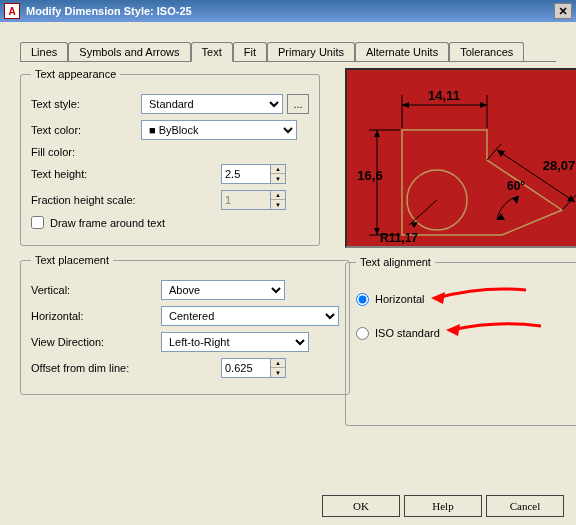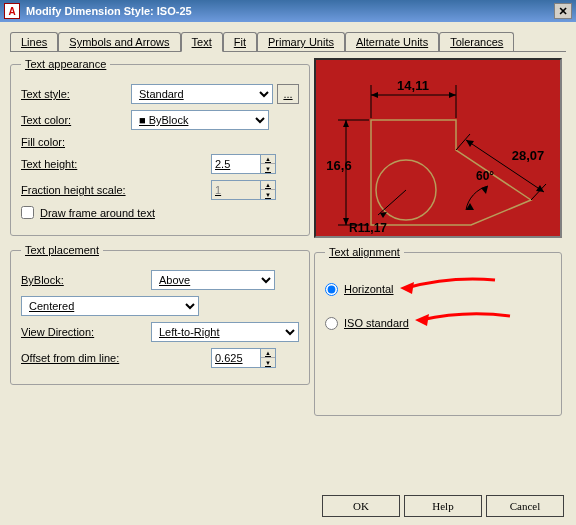--- a/index.html
+++ b/index.html
@@ -35,22 +35,21 @@
     margin-left: auto;
     width: 18px; height: 16px;
     background: #d4d0c8;
     border: 1px solid #808080;
     display: flex; align-items: center; justify-content: center;
     color: #000;
     font-family: Arial;
     font-size: 11px;
   }
   .content {
-    padding: 10px;
-    text-decoration: underline;
+    padding: 20px;
   }
   .tabs {
     display: flex;
     border-bottom: 1px solid #808080;
     margin-bottom: 6px;
   }
   .tab {
     padding: 3px 10px;
     border: 1px solid #808080;
     border-bottom: none;
@@ -61,21 +60,21 @@
     position: relative;
   }
   .tab.active {
     background: #ece9d8;
     border-bottom: 1px solid #ece9d8;
     margin-bottom: -1px;
     font-weight: normal;
   }
   .body {
     display: flex;
-    gap: 4px;
+    gap: 25px;
   }
   .left-col { width: 300px; }
   .right-col { width: 248px; }
   fieldset {
     border: 1px solid #a0a0a0;
     border-radius: 3px;
     padding: 8px 10px 10px 10px;
     margin: 0 0 8px 0;
   }
   legend {
@@ -182,21 +181,21 @@
         <legend>Text appearance</legend>
 
         <div class="row">
           <label class="fl">Text style:</label>
           <select class="wide"><option>Standard</option></select>
           <div class="btn3dots">...</div>
         </div>
 
         <div class="row">
           <label class="fl">Text color:</label>
-          <select class="wide" style="width:138px"><option>■ ByBlock</option></select>
+          <select class="wide" style="width:156px"><option>■ ByBlock</option></select>
         </div>
 
         <div class="row">
           <label class="fl">Fill color:</label>
         </div>
 
         <div class="row">
           <label class="fl" style="width:190px">Text height:</label>
           <div class="spinner">
             <input class="num" type="text" value="2.5" style="">
@@ -221,24 +220,25 @@
         <div class="row">
           <input type="checkbox" style="">
           <label>Draw frame around text</label>
         </div>
       </fieldset>
 
       <fieldset>
         <legend>Text placement</legend>
 
         <div class="row">
-          <label class="fl" style="width:130px">ByBlock:</label>
+          <label class="fl" style="width:130px">Vertical:</label>
           <select class="wide" style="width:124px"><option>Above</option></select>
         </div>
         <div class="row">
+          <label class="fl" style="width:130px">Horizontal:</label>
           <select class="wide" style="width:178px"><option>Centered</option></select>
         </div>
         <div class="row">
           <label class="fl" style="width:130px">View Direction:</label>
           <select class="wide" style="width:148px"><option>Left-to-Right</option></select>
         </div>
         <div class="row">
           <label class="fl" style="width:190px">Offset from dim line:</label>
           <div class="spinner">
             <input class="num" type="text" value="0.625" style="">

